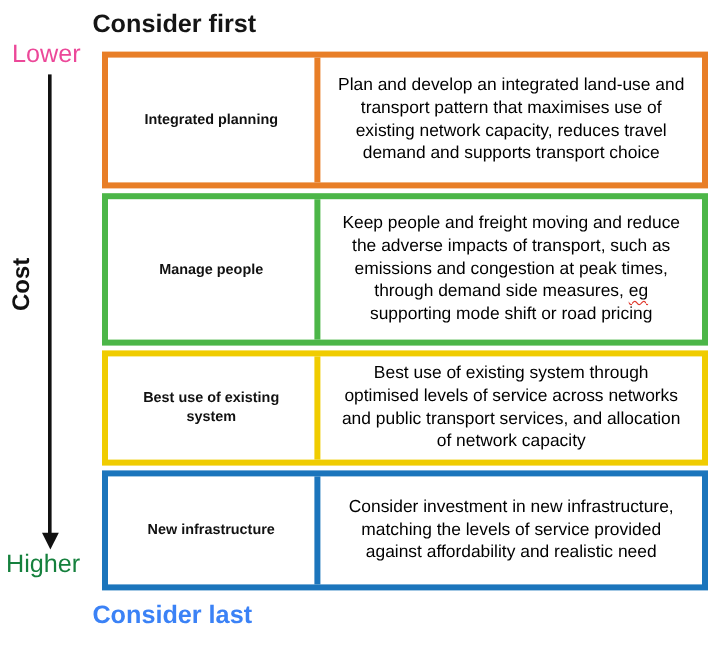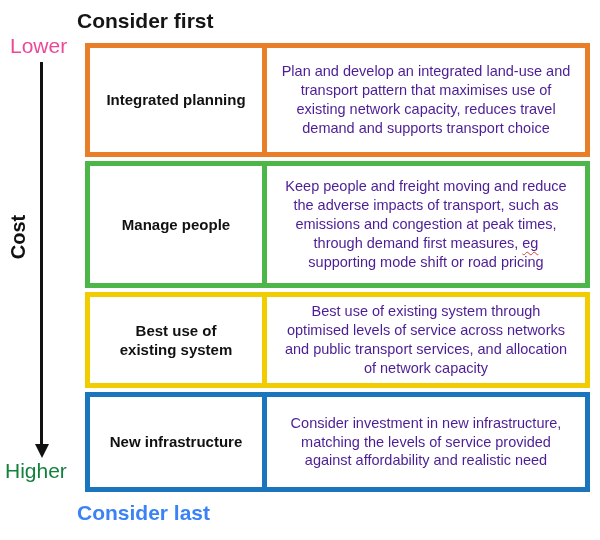--- a/index.html
+++ b/index.html
@@ -76,35 +76,35 @@
   .row-3 { top: 292px; height: 96px;  }
   .row-4 { top: 392px; height: 100px; }
   .label-cell {
     flex: 0 0 177px;
     border-right: 5px solid #f97316;
     display: flex;
     align-items: center;
     justify-content: center;
     text-align: center;
     padding: 4px 16px;
-    font-size: 15px;
+    font-size: 12px;
     font-weight: 700;
     color: #111;
     line-height: 1.3;
   }
   .desc-cell {
     flex: 1 1 auto;
     display: flex;
     align-items: center;
     justify-content: center;
     text-align: center;
     padding: 6px 12px;
     font-size: 14.5px;
     line-height: 1.3;
-    color: #4c1d95;
+    color: #000000;
   }
   .flagged {
     text-decoration: underline;
     text-decoration-style: wavy;
     text-decoration-color: #e03a2f;
     text-decoration-thickness: 1px;
     text-underline-offset: 3px;
   }
 </style>
 </head>
@@ -125,21 +125,21 @@
 
   <div class="row row-1" style="border-color: rgb(232, 126, 39);">
     <div class="label-cell" style="border-right-color: rgb(232, 126, 39);">Integrated planning</div>
     <div class="desc-cell">Plan and develop an integrated land-use and transport pattern that maximises use of existing network capacity, reduces travel demand and supports transport choice</div>
   </div>
 
   <div class="row row-2" style="border-color: rgb(76, 182, 72);">
     <div class="label-cell" style="border-right-color: rgb(76, 182, 72);">Manage people</div>
     <div class="desc-cell">
       <div>
-        <span>Keep people and freight moving and reduce the adverse impacts of transport, such as emissions and congestion at peak times, through demand first measures, </span><span class="flagged">eg</span><span> supporting mode shift or road pricing</span>
+        <span>Keep people and freight moving and reduce the adverse impacts of transport, such as emissions and congestion at peak times, through demand side measures, </span><span class="flagged">eg</span><span> supporting mode shift or road pricing</span>
       </div>
     </div>
   </div>
 
   <div class="row row-3" style="border-color: rgb(240, 204, 0);">
     <div class="label-cell" style="border-right-color: rgb(240, 204, 0);">Best use of existing system</div>
     <div class="desc-cell">Best use of existing system through optimised levels of service across networks and public transport services, and allocation of network capacity</div>
   </div>
 
   <div class="row row-4" style="border-color: rgb(27, 117, 188);">

